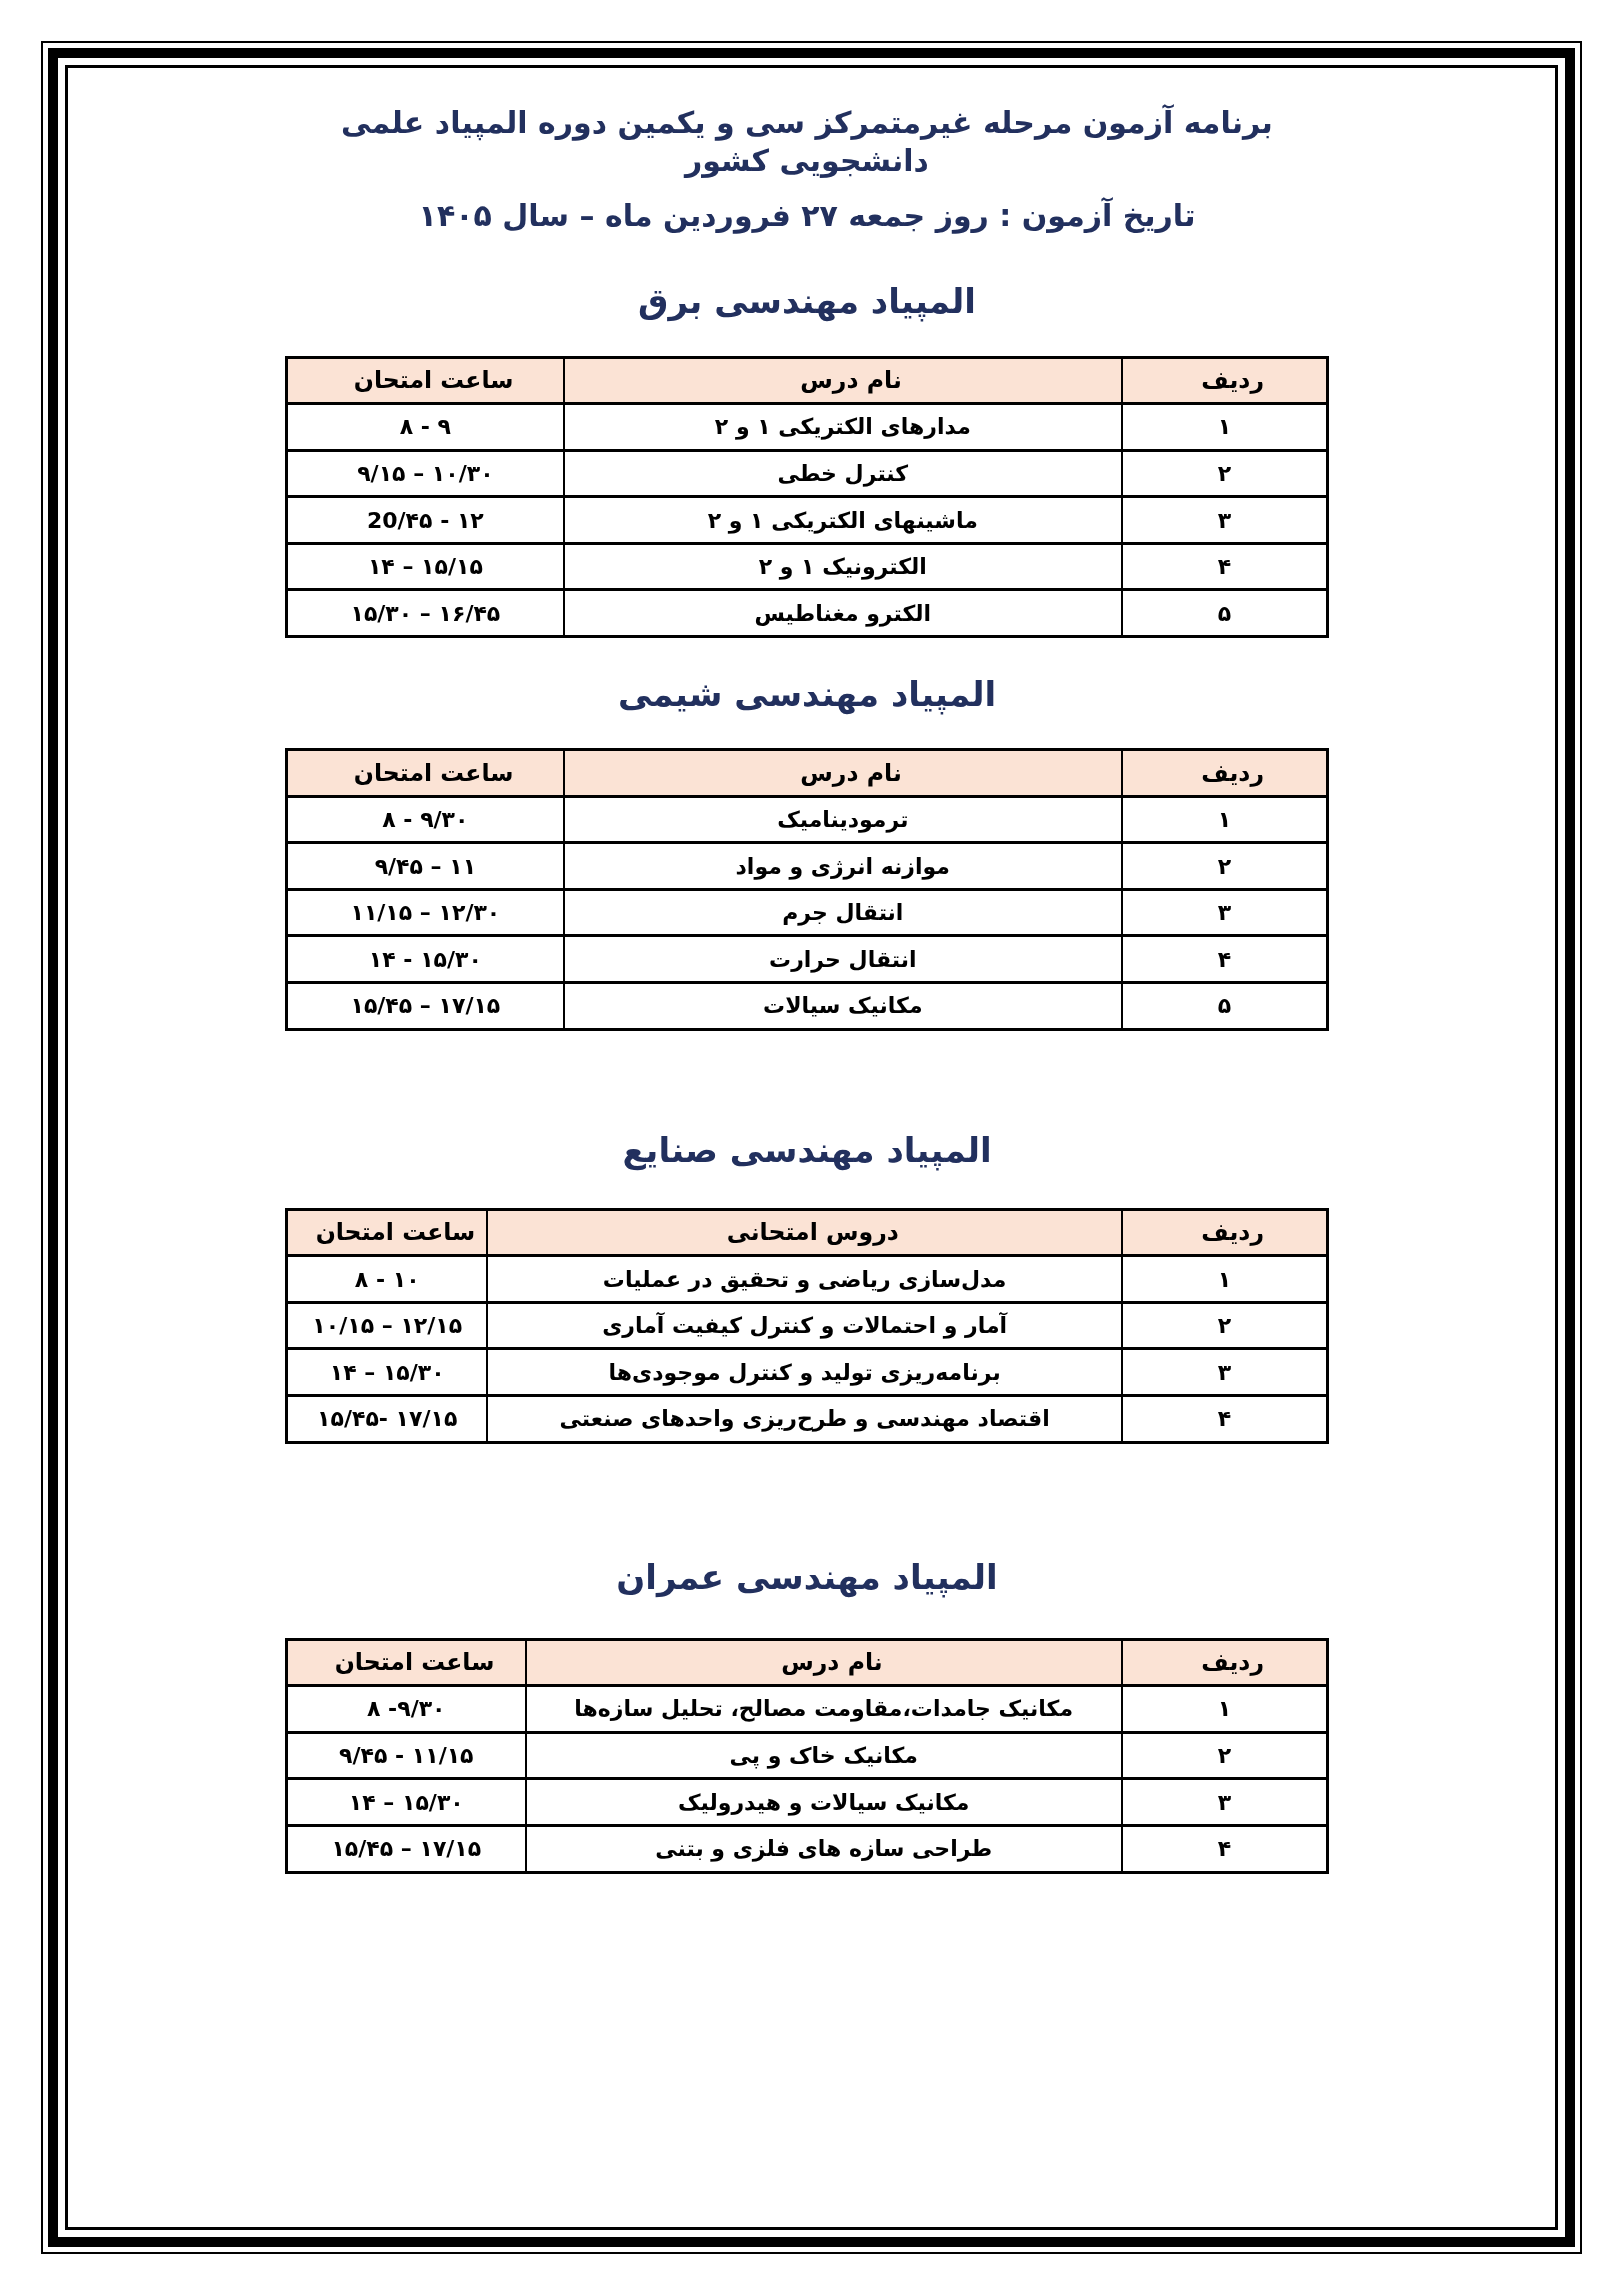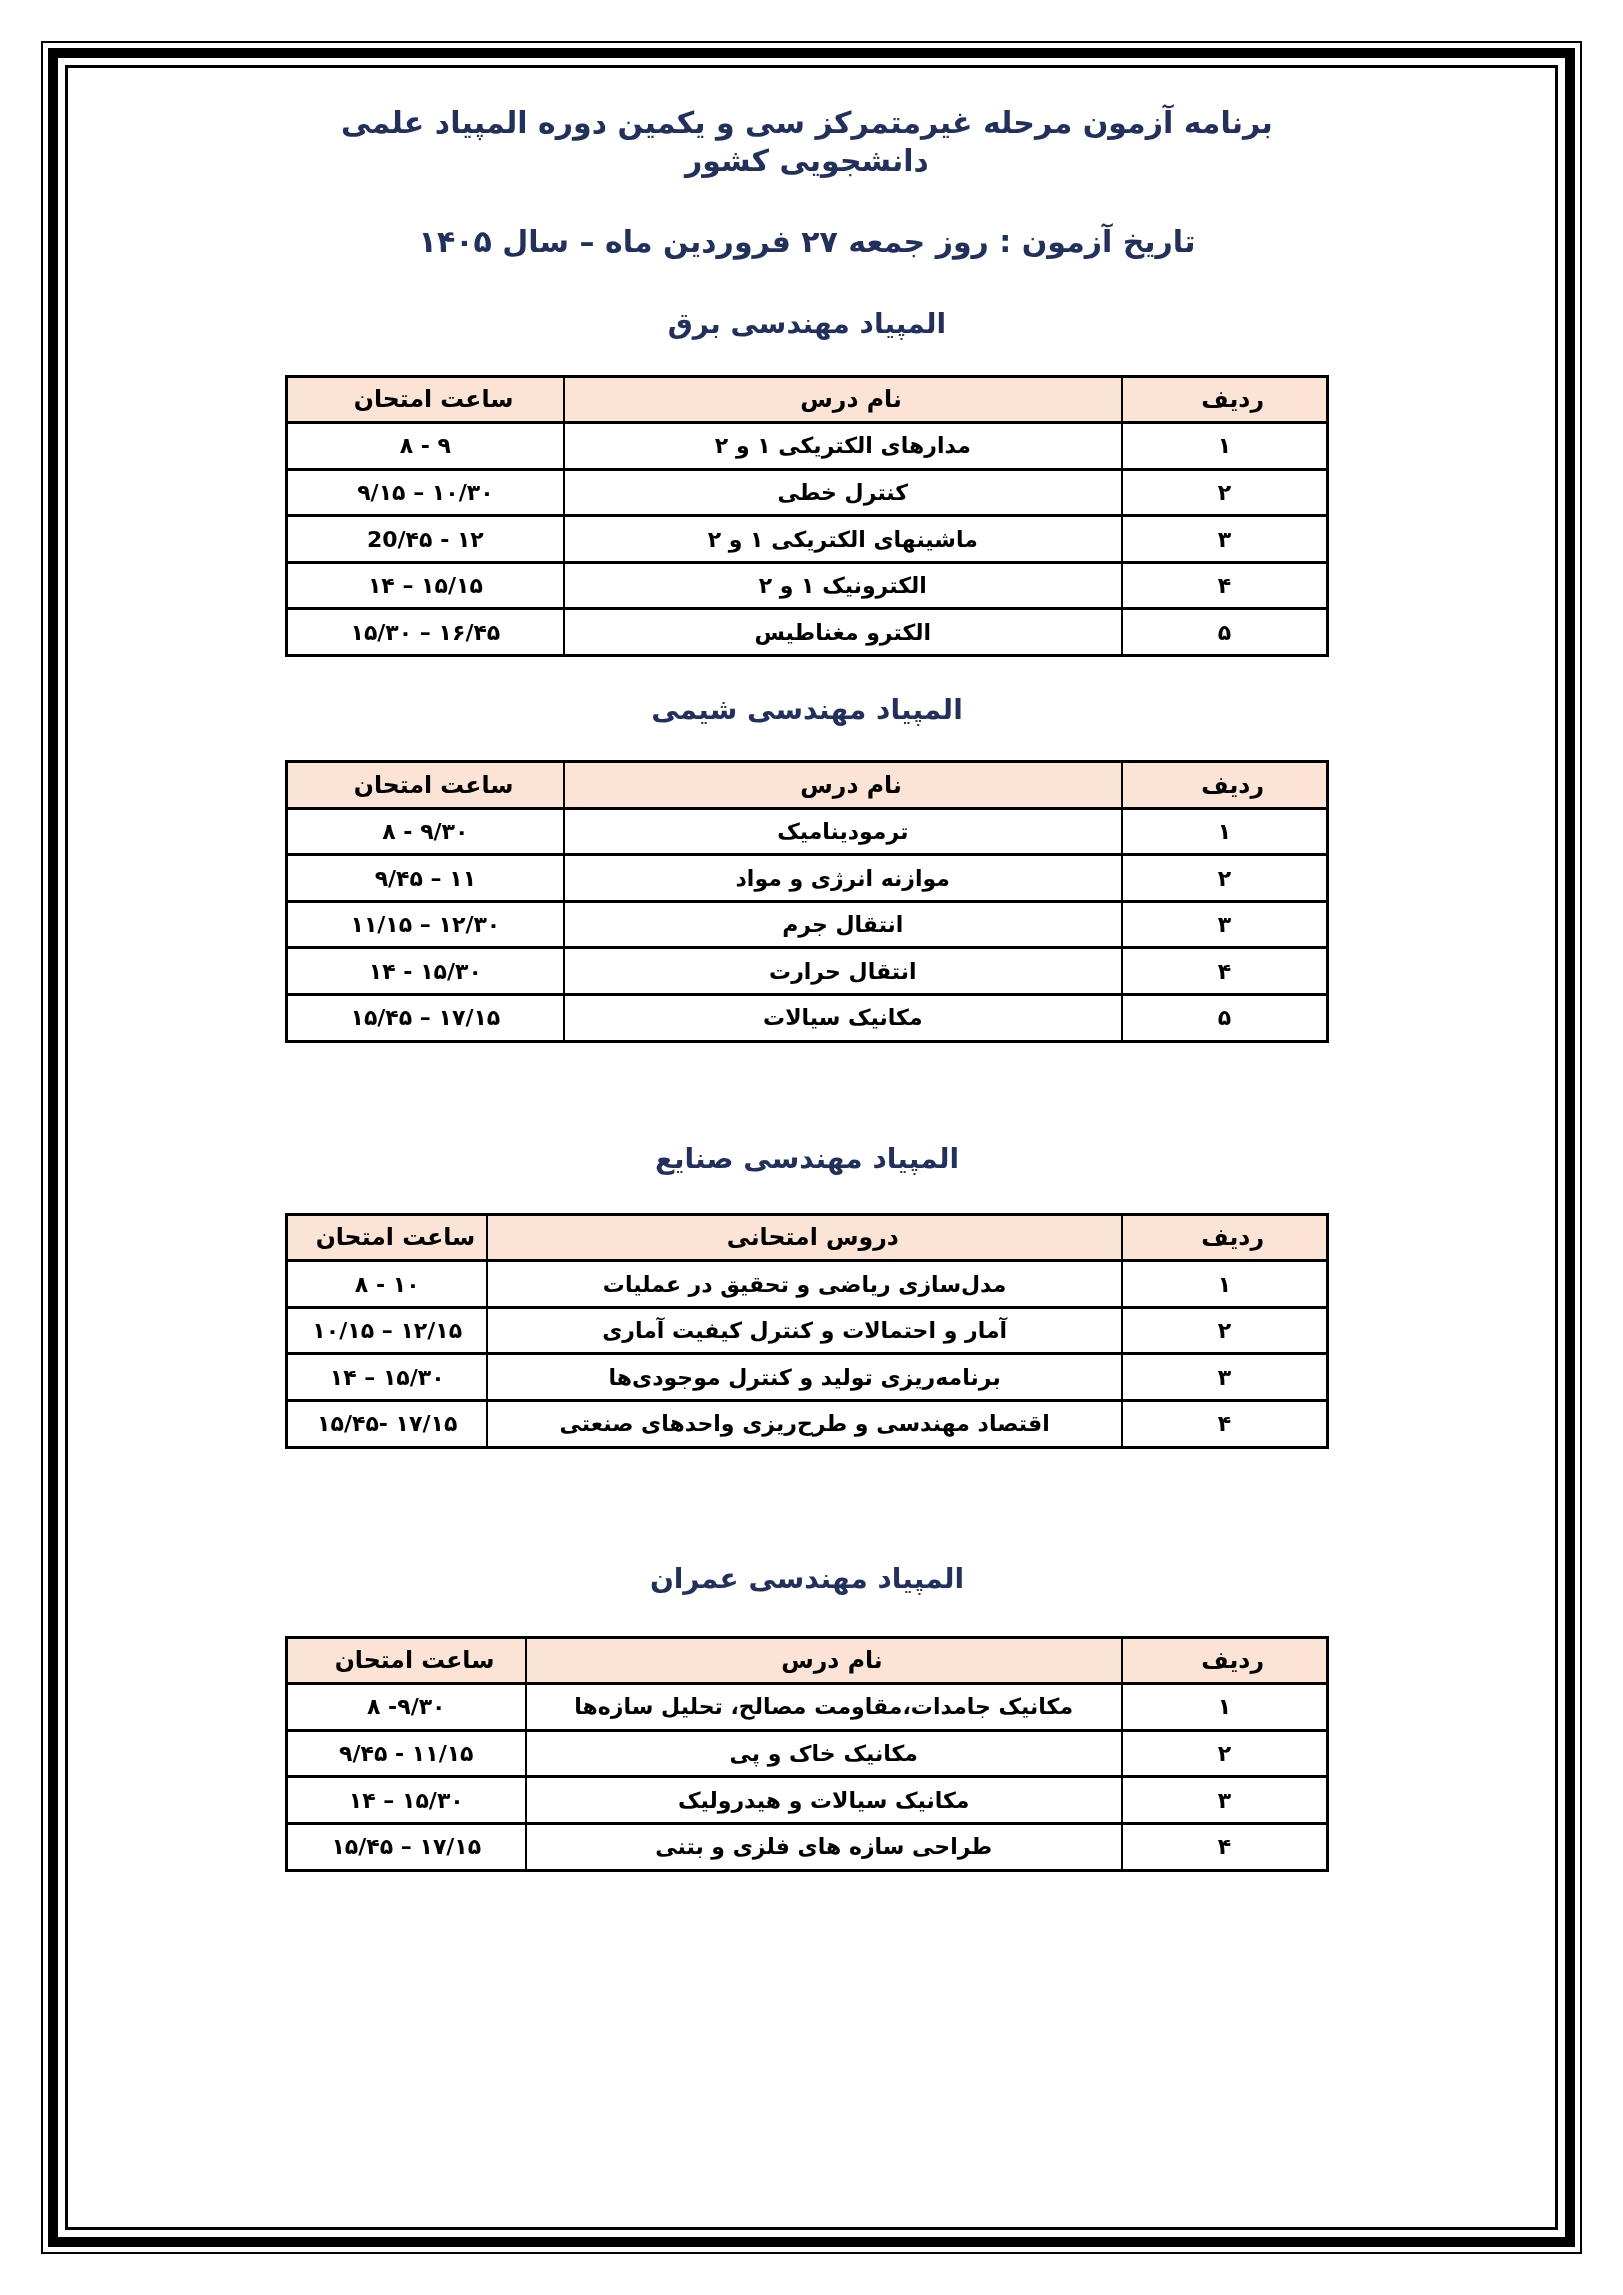--- a/index.html
+++ b/index.html
@@ -28,26 +28,26 @@
   }
   .doc-title{
     color:var(--navy);
     font-weight:bold;
     font-size:30px;
     line-height:1.25;
     text-align:center;
     margin:0;
   }
   .doc-title.line1{margin-top:25px;}
-  .doc-title.line2{margin-top:44px;}
+  .doc-title.line2{margin-top:18px;}
 
   .section-title{
     color:var(--navy);
     font-weight:bold;
-    font-size:28px;
+    font-size:34px;
     text-align:center;
     margin:0;
   }
   .sec1 .section-title{margin-top:46px;}
   .sec2 .section-title{margin-top:36px;}
   .sec3 .section-title{margin-top:99px;}
   .sec4 .section-title{margin-top:113px;}
 
   table.sched{
     width:100%;

